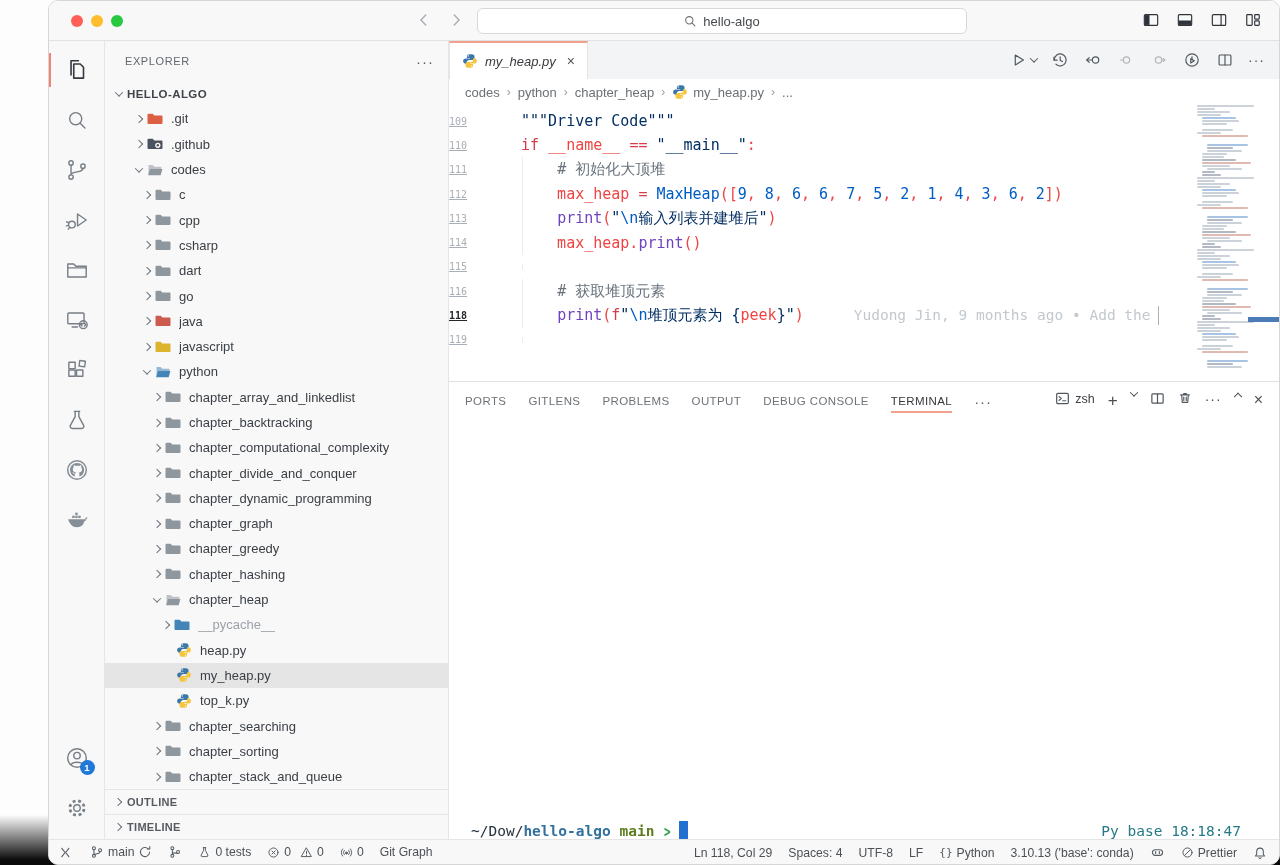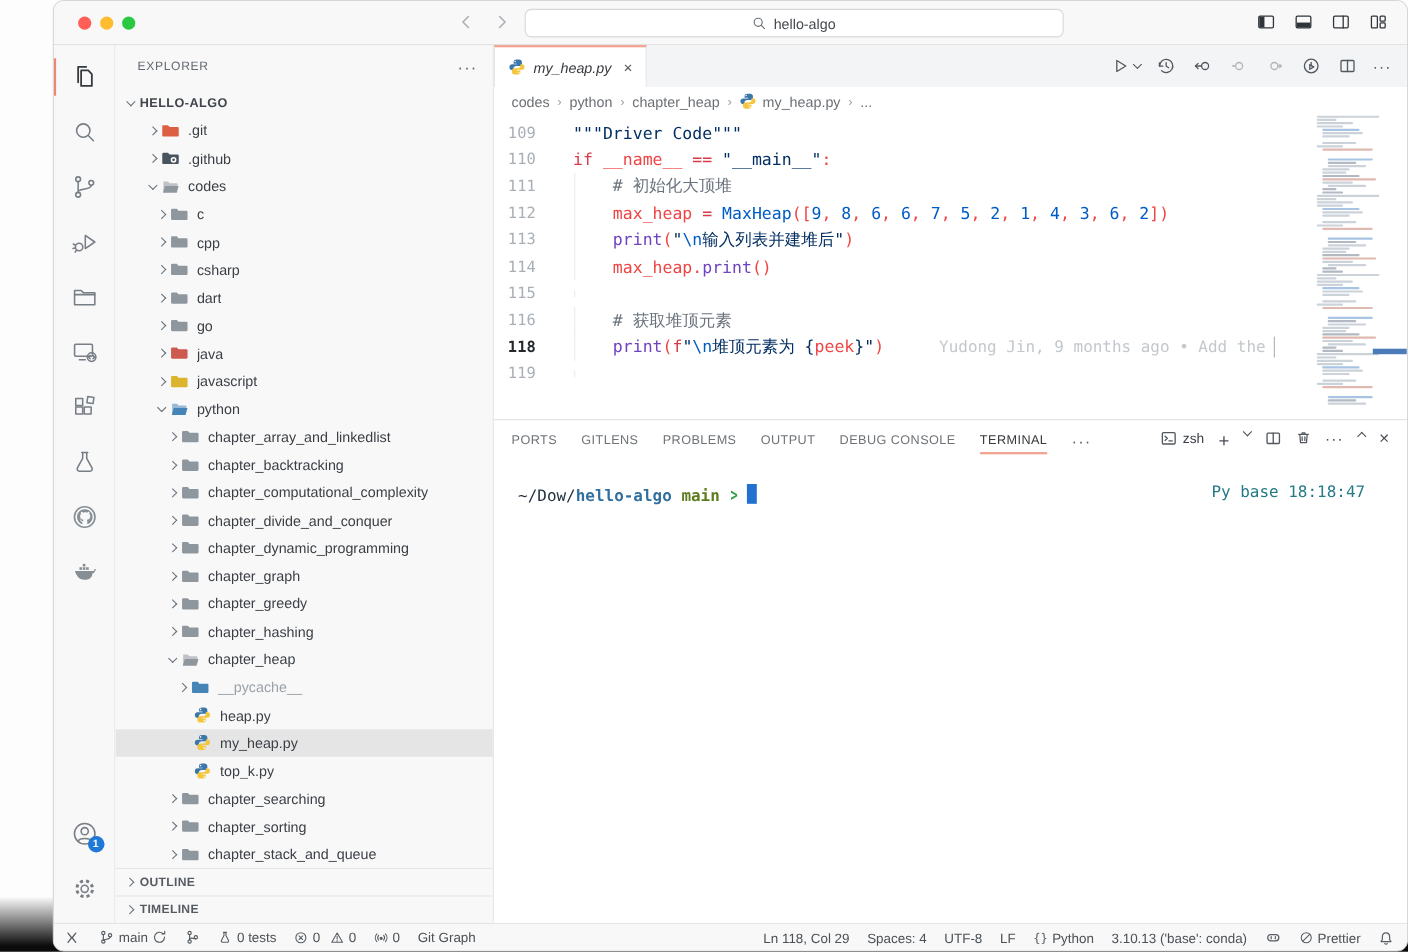--- a/index.html
+++ b/index.html
@@ -63,21 +63,21 @@
   .ed-actions{margin-left:auto;display:flex;align-items:center;gap:13px;padding-right:14px;}
   .ed-actions .ic{stroke:#51585f;}
   .breadcrumb{height:26px;display:flex;align-items:center;gap:7px;padding:0 16px;font-size:13px;color:#6b7075;background:#fff;flex:none;}
   .bc-sep{color:#9aa0a6;font-size:12px;}
   .bc-item{display:flex;align-items:center;gap:5px;}
 
   .editor-body{flex:1;position:relative;background:#fff;overflow:hidden;
     font-family:"DejaVu Sans Mono",monospace;font-size:15px;}
   .code{padding-top:4px;}
   .cline{height:24.3px;display:flex;align-items:center;white-space:pre;}
-  .cline .ln{width:58px;flex:none;text-align:right;padding-right:20px;color:#a9afb6;font-size:14px;}
+  .cline .ln{width:58px;flex:none;padding-right:20px;color:#a9afb6;font-size:10px;text-decoration:underline;}
   .cline.cur .ln{color:#24292e;font-weight:bold;}
   .cline .lc{position:relative;padding-left:14px;}
   .cline .lc.g::before{content:"";position:absolute;left:15px;top:-3px;bottom:-3px;border-left:1px solid #ececec;}
   .tk-k{color:#d73a49}.tk-o{color:#d73a49}.tk-s{color:#032f62}.tk-f{color:#6f42c1}
   .tk-n{color:#005cc5}.tk-e{color:#005cc5}.tk-c{color:#6a737d}.tk-d{color:#ef4444}
   .blame{color:#c3c8cd;margin-left:50px;font-size:14.5px;}
   .blame-bar{display:inline-block;width:1px;height:19px;background:#aab0b6;margin-left:7px;vertical-align:middle;}
   .minimap{position:absolute;top:0;right:0;width:86px;height:272px;background:#fff;}
   .mm-line{height:2px;margin-bottom:1px;border-radius:1px;}
   .ov-marker{position:absolute;top:212px;right:0;width:31px;height:5px;background:#4b7cb8;}
@@ -87,21 +87,21 @@
   .panel-tabs{height:38px;display:flex;align-items:center;padding:0 16px;gap:22px;flex:none;}
   .ptab{font-size:11.5px;letter-spacing:.4px;color:#6e7378;position:relative;height:100%;display:flex;align-items:center;}
   .ptab.active{color:#37393d;}
   .ptab.active::after{content:"";position:absolute;left:0;right:0;bottom:7px;height:1.8px;background:#f0a08d;}
   .ptab-dots{color:#5b6168;font-size:15px;letter-spacing:1px;}
   .panel-controls{margin-left:auto;display:flex;align-items:flex-start;gap:13px;color:#41464c;}
   .panel-controls .ic{stroke:#51585f;}
   .shell-item{display:flex;align-items:center;gap:5px;font-size:12.5px;color:#3c4147;}
   .pc-glyph{font-size:14px;color:#4a5057;}
   .terminal{flex:1;padding:20px 38px 0 22px;font-family:"DejaVu Sans Mono",monospace;font-size:14.5px;
-    display:flex;justify-content:space-between;align-items:flex-start;}
+    display:flex;justify-content:space-between;align-items:flex-end;}
   .t-path{color:#24323f;}
   .t-repo{color:#32719f;font-weight:bold;}
   .t-branch{color:#5d7d1e;font-weight:bold;}
   .t-chev{color:#2f9e44;display:inline-block;transform:scale(.75,1.15);font-weight:bold;}
   .t-cursor{display:inline-block;width:9px;height:18px;background:#2271d1;vertical-align:-3px;margin-left:7px;}
   .t-right{color:#257a86;}
 
   
   .statusbar{height:25px;background:#f8f8f8;border-top:1px solid #e5e5e5;display:flex;align-items:center;
     font-size:12.2px;color:#4b5157;padding:0 12px 0 10px;gap:16px;flex:none;}

